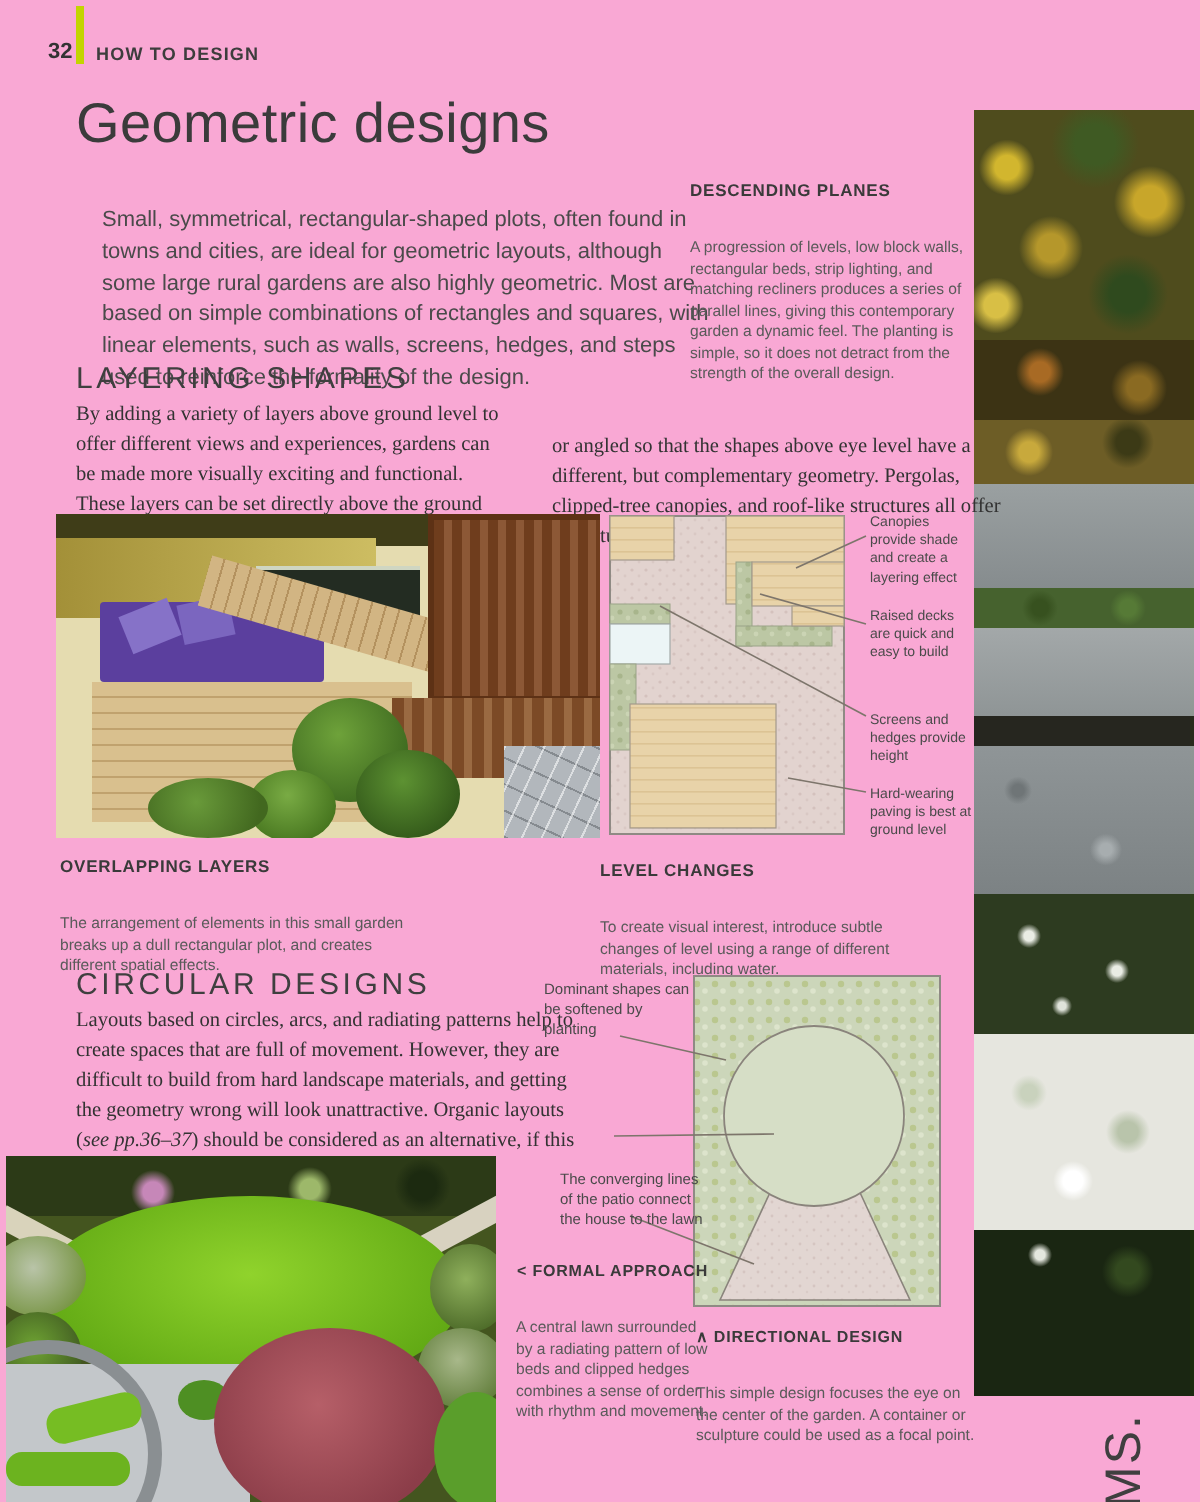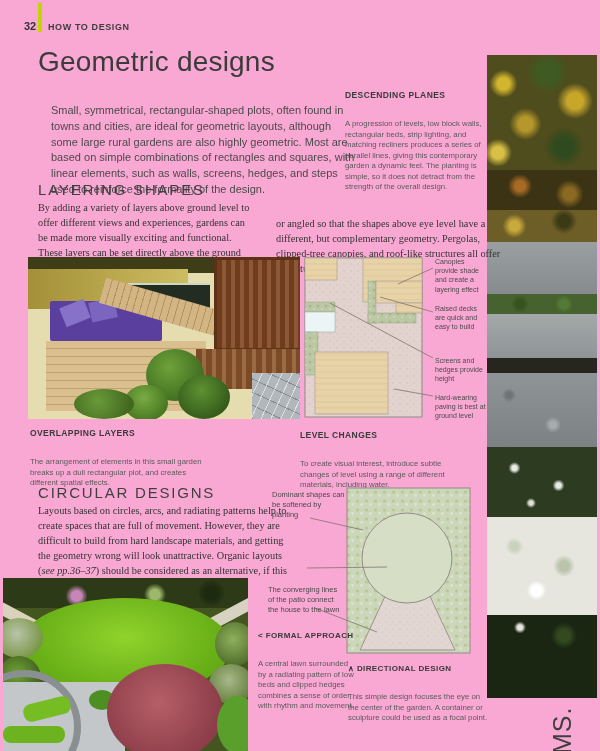--- a/index.html
+++ b/index.html
@@ -246,24 +246,24 @@
     <polygon points="122,112 163,112 190,170 95,170" fill="url(#d2patio)" stroke="#8a847c" stroke-width="0.8"></polygon>
     <circle cx="142" cy="78" r="45" fill="#d6dec6" stroke="#8a847c" stroke-width="0.9"></circle>
     <g stroke="#7d756b" stroke-width="0.8">
       <line x1="45" y1="38" x2="98" y2="50"></line>
       <line x1="42" y1="88" x2="122" y2="87"></line>
       <line x1="50" y1="128" x2="112" y2="152"></line>
     </g>
   </svg>
 
   <div class="abs annot" style="left:272px;top:490px;width:74px;font-size:7.5px;">Dominant shapes can be softened by planting</div>
-  <div class="abs annot" style="left:268px;top:585px;width:74px;font-size:7.5px;">The converging lines of the patio connect the house to the lawn</div>
+  <div class="abs annot" style="left:280px;top:585px;width:74px;font-size:7.5px;">The converging lines of the patio connect the house to the lawn</div>
 
   <div class="abs" style="left:258px;top:631px;width:96px;">
-    <div class="cap-head" style="font-size:8px;"><span>&lt;</span> <span>FORMAL APPROACH</span></div>
+    <div class="cap-head" style="font-size:8px;text-align:right;"><span>&lt;</span> <span>FORMAL APPROACH</span></div>
     <div class="cap-body" style="font-size:7.8px;">A central lawn surrounded by a radiating pattern of low beds and clipped hedges combines a sense of order with rhythm and movement.</div>
   </div>
   <div class="abs" style="left:348px;top:664px;width:142px;">
     <div class="cap-head" style="font-size:8px;"><span>∧</span> <span>DIRECTIONAL DESIGN</span></div>
     <div class="cap-body" style="font-size:7.8px;">This simple design focuses the eye on the center of the garden. A container or sculpture could be used as a focal point.</div>
   </div>
 
   <div id="lawnphoto" class="abs photo">
     <div class="abs hedges"></div>
     <div class="abs pathL"></div>

